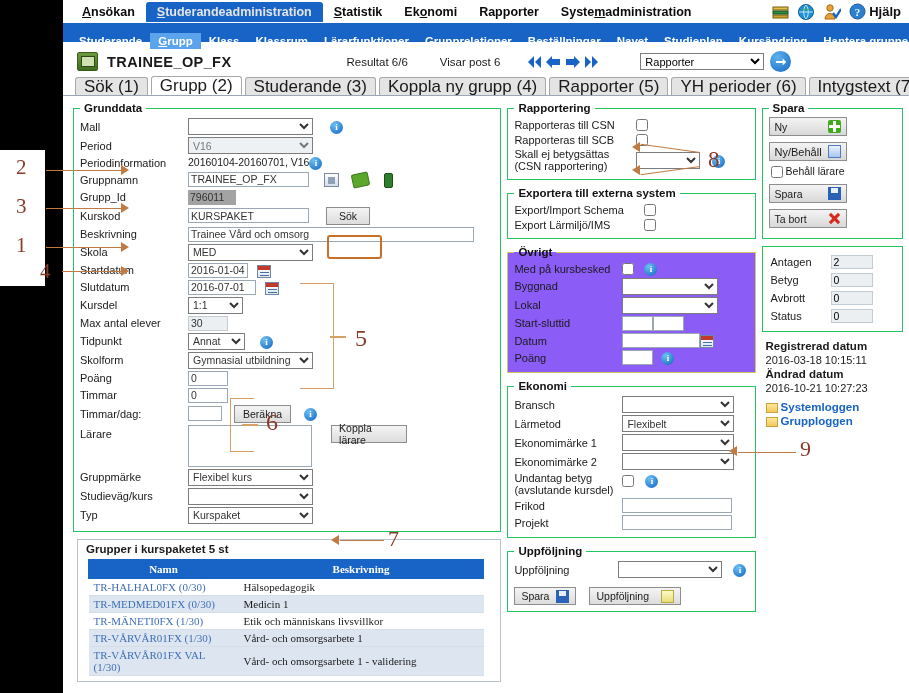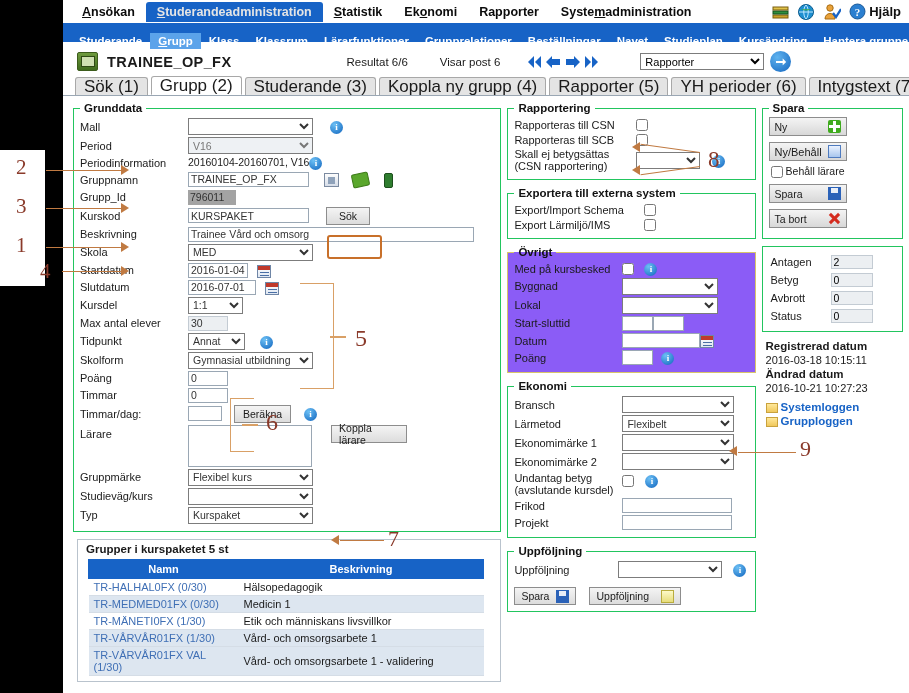--- a/index.html
+++ b/index.html
@@ -203,21 +203,21 @@
   .stat-tbl td{ font-size:11px; padding:1px 0; }
   .stat-val{ width:42px;height:14px;background:#eceff2;border:1px solid #c3cbd3;
              font-size:10.5px;padding:0 2px; }
   .dt-block{ font-size:11px; line-height:14px; }
   .dt-block b{ font-size:11.5px; }
   .link{ color:#1763c6; text-decoration:none; font-weight:bold; font-size:11.5px; cursor:pointer;}
 
   
   #grp-wrap{ border:1px solid #b9c3cd; margin-left:4px; width:424px; }
   #grp-legend{ font-size:11.5px;font-weight:bold;padding:3px 0 4px 8px; }
-  table.grid{ border-collapse:collapse; width:396px; margin:0 0 5px 10px; font-size:11px; }
+  table.grid{ border-collapse:collapse; width:396px; margin:0 0 5px 10px; font-size:11px;font-family:Liberation Serif, serif; }
   table.grid th{
     background:#1763c6; color:#fff; font-size:11px; padding:3px 4px; font-weight:bold;
     border:1px solid #1763c6;
   }
   table.grid td{ padding:2px 5px; border-bottom:1px solid #d5dde6; }
   table.grid tr.odd td{ background:#fff; }
   table.grid tr.even td{ background:#dde6f0; }
   td.nm{ color:#3f6fb5; width:150px; }
 </style>
 </head>

